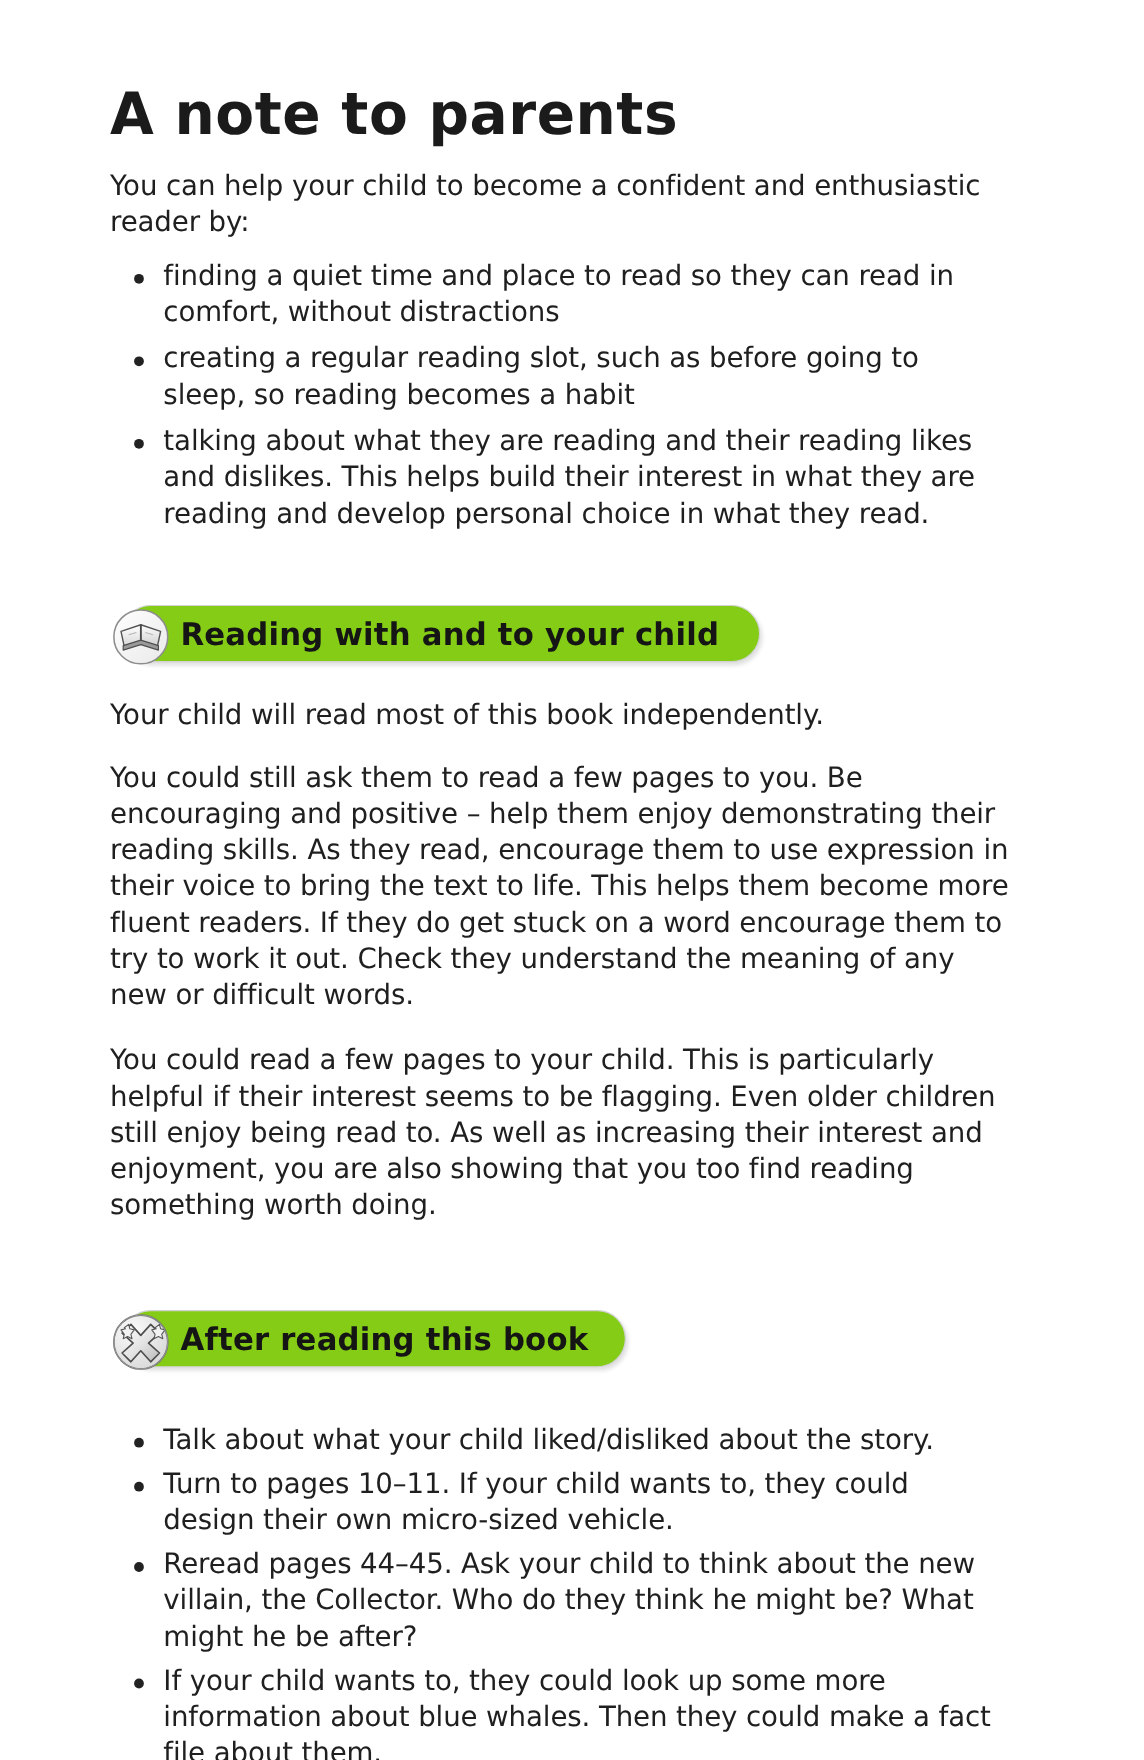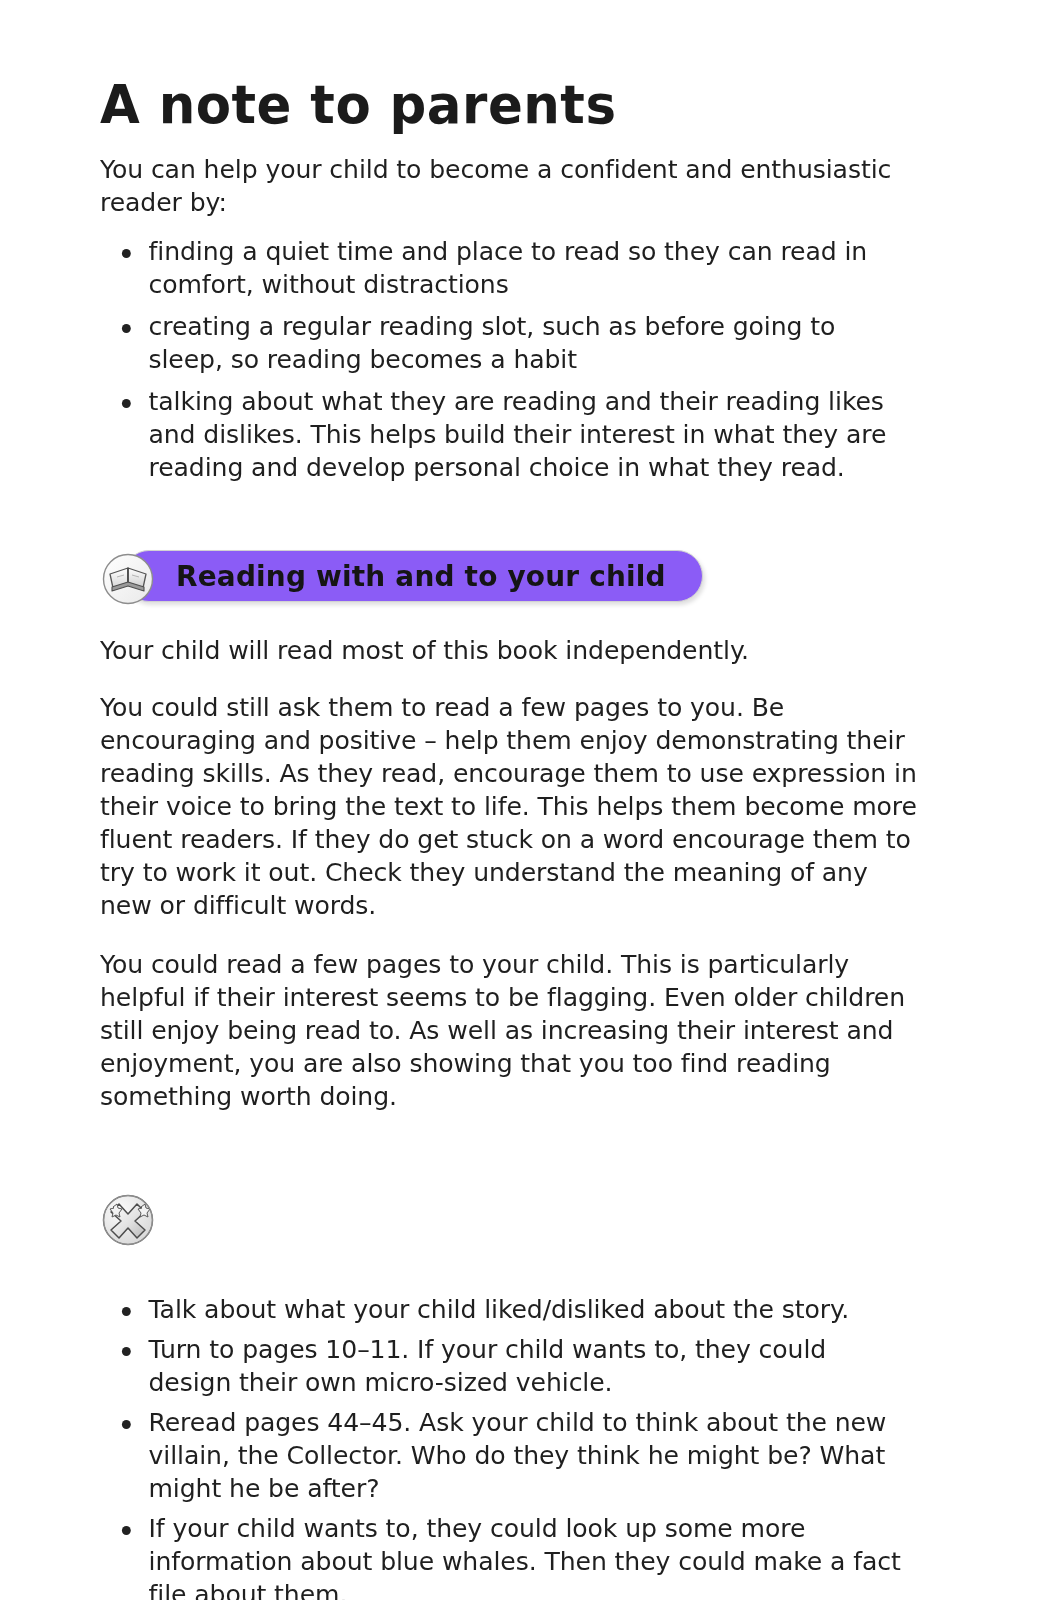--- a/index.html
+++ b/index.html
@@ -97,26 +97,26 @@
 
   
   .section-head {
     position: relative;
     height: 56px;
     margin: 0;
     display: block;
   }
   .pill {
     position: absolute;
-    left: 23px;
+    left: 11px;
     top: 0;
     height: 52px;
     border: 1.5px solid #d2d2d2;
     border-radius: 28px;
-    background: #8b5cf6;
+    background: #84cc16;
     box-shadow: 2px 3px 4px rgba(0,0,0,0.13);
     display: flex;
     align-items: center;
     box-sizing: border-box;
     padding-left: 52px;
     padding-right: 26px;
   }
   .pill-label {
     font-family: "DejaVu Sans", "Liberation Sans", sans-serif;
     font-weight: 700;
@@ -193,20 +193,23 @@
 
     <div class="spacer-after-head-1"></div>
 
     <p class="para tight">Your child will read most of this book independently.</p>
     <p class="para">You could still ask them to read a few pages to you. Be encouraging and positive – help them enjoy demonstrating their reading skills. As they read, encourage them to use expression in their voice to bring the text to life. This helps them become more fluent readers. If they do get stuck on a word encourage them to try to work it out. Check they understand the meaning of any new or difficult words.</p>
     <p class="para">You could read a few pages to your child. This is particularly helpful if their interest seems to be flagging. Even older children still enjoy being read to. As well as increasing their interest and enjoyment, you are also showing that you too find reading something worth doing.</p>
 
     <div class="spacer-before-head-2"></div>
 
     <div class="section-head">
+      <div class="pill">
+        <span class="pill-label">After reading this book</span>
+      </div>
       <span class="badge">
         <svg viewBox="0 0 56 56" xmlns="http://www.w3.org/2000/svg">
           <defs>
             <linearGradient id="xg" x1="0" y1="0" x2="1" y2="1">
               <stop offset="0%" stop-color="#ffffff"></stop>
               <stop offset="55%" stop-color="#e2e2e2"></stop>
               <stop offset="100%" stop-color="#b9b9b9"></stop>
             </linearGradient>
             <radialGradient id="circG2" cx="35%" cy="30%" r="78%">
               <stop offset="0%" stop-color="#fbfbfb"></stop>

